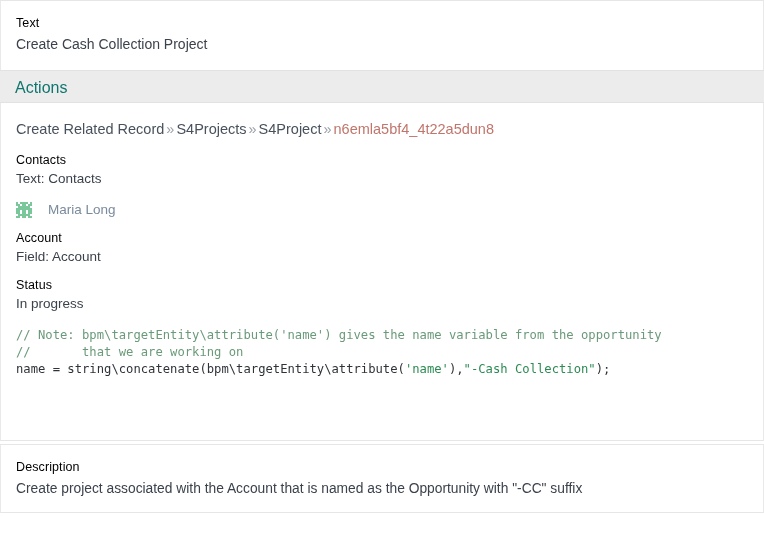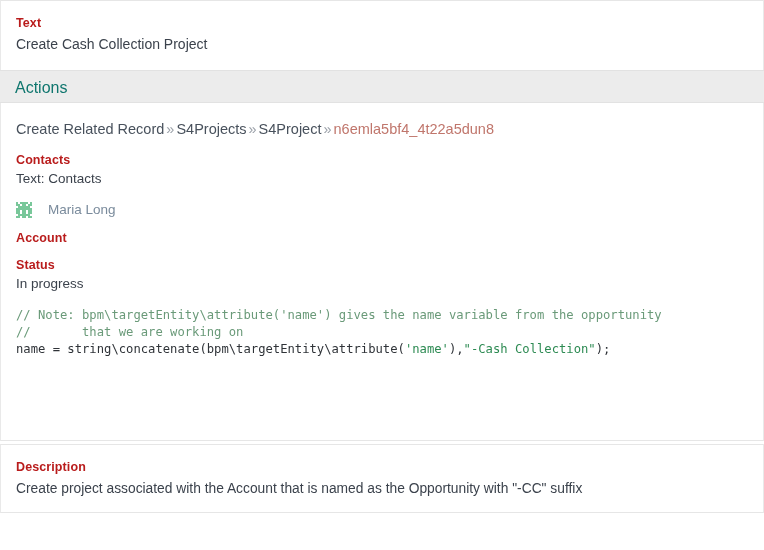--- a/index.html
+++ b/index.html
@@ -36,24 +36,24 @@
   .text-panel {
     margin: 0;
     border-top: 1px solid #e6e6e6;
     border-bottom: none;
     padding: 14px 0 10px 15px;
     height: 70px;
     box-sizing: border-box;
   }
 
   .field-label {
-    color: #b91c1c;
+    color: #000000;
     font-size: 12.5px;
     line-height: 17px;
-    font-weight: 700;
+    font-weight: 400;
     letter-spacing: 0.1px;
   }
   .field-value {
     color: #3b424c;
     font-size: 14px;
     line-height: 21px;
     padding-top: 2px;
   }
 
   
@@ -206,20 +206,21 @@
             <rect x="2" y="4" width="1" height="2"></rect>
             <rect x="5" y="4" width="1" height="2"></rect>
           </g>
         </svg>
         <a href="#" class="user-link">Maria Long</a>
       </div>
     </div>
 
     <div class="fgroup">
       <div class="field-label">Account</div>
+      <div class="field-value">Field: Account</div>
     </div>
 
     <div class="fgroup">
       <div class="field-label">Status</div>
       <div class="field-value">In progress</div>
     </div>
 
     <div class="code-block"><span class="code-line tok-comment">// Note: bpm\targetEntity\attribute('name') gives the name variable from the opportunity</span><span class="code-line tok-comment">//       that we are working on</span><span class="code-line"><span class="tok-plain">name = string\concatenate(bpm\targetEntity\attribute(</span><span class="tok-string">'name'</span><span class="tok-plain">),</span><span class="tok-string">"-Cash Collection"</span><span class="tok-plain">);</span></span></div>
 
   </div>

